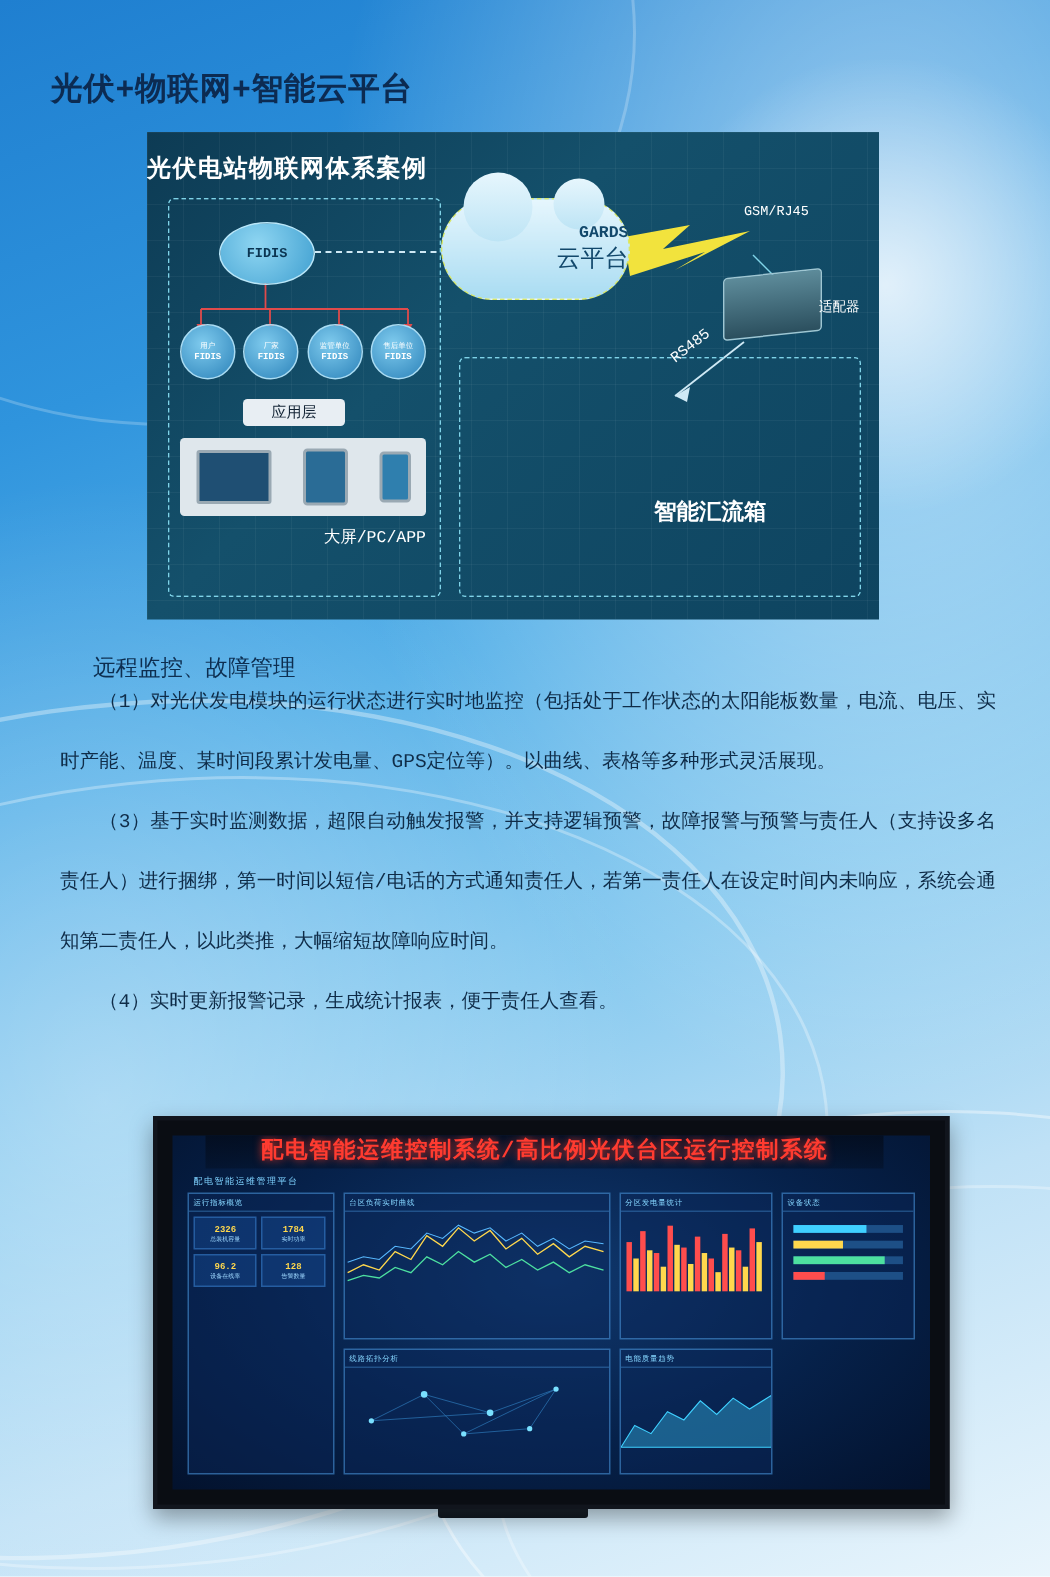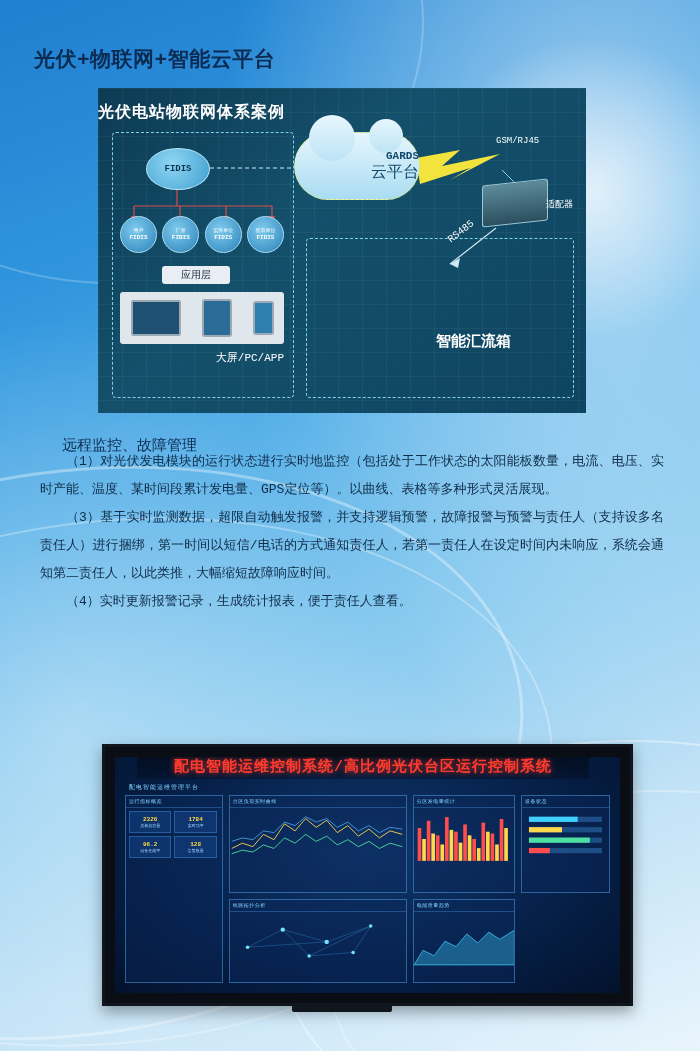--- a/index.html
+++ b/index.html
@@ -248,21 +248,21 @@
     margin-top: 12px;
   }
   .paragraphs {
     position: absolute;
     left: 40px;
     top: 448px;
     width: 624px;
   }
   .para {
     font-size: 13px;
-    line-height: 28px;
+    line-height: 40px;
     color: #0f2c48;
     text-indent: 2em;
     text-align: justify;
     margin: 0;
   }
 
   
   .photo {
     position: absolute;
     left: 96px;

